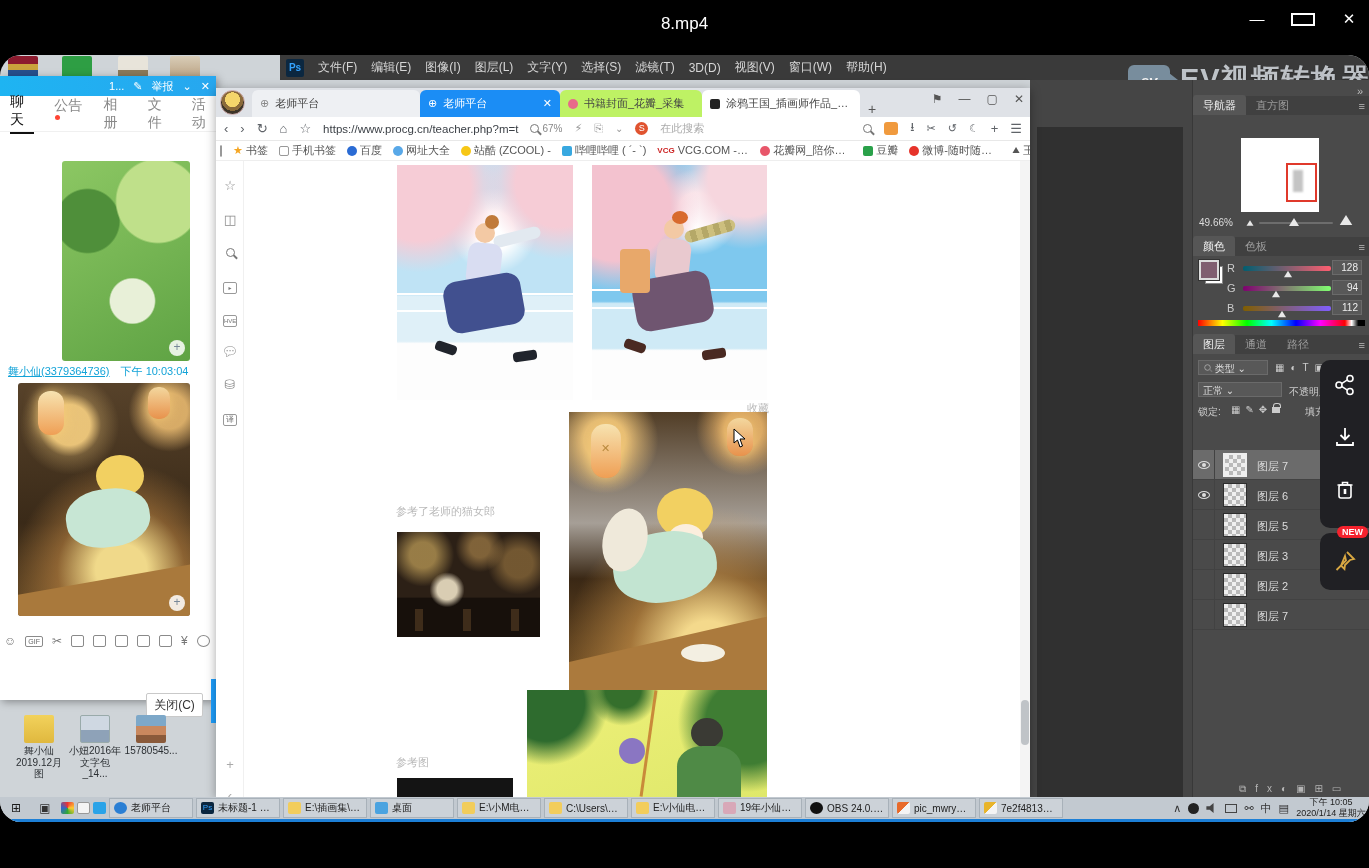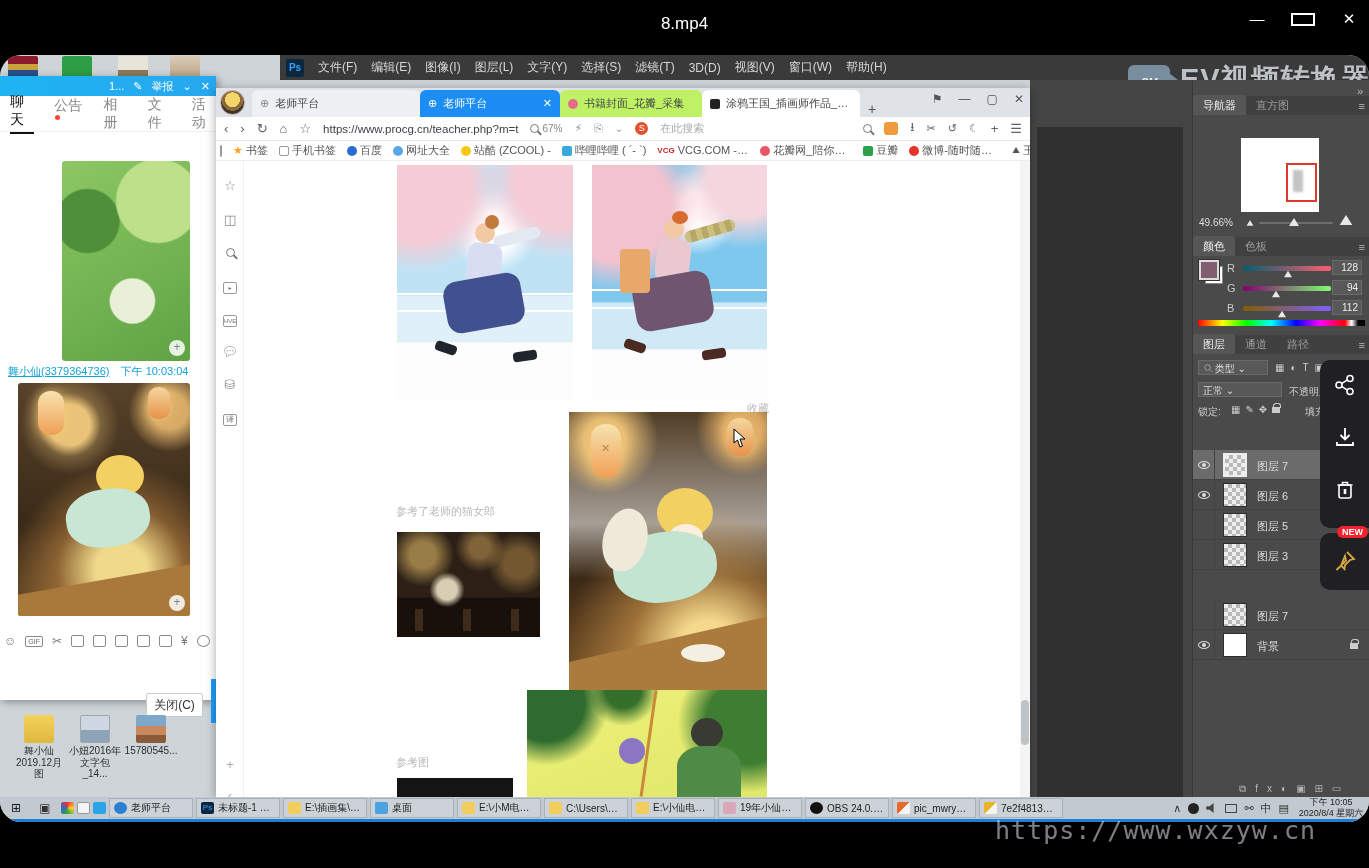--- a/index.html
+++ b/index.html
@@ -539,32 +539,29 @@
       <div class="lrow" style="top:430px">
         <div class="eyecell"></div>
         <div class="lthumb"></div>
         <span class="lname">图层 5</span>
       </div>
       <div class="lrow" style="top:460px">
         <div class="eyecell"></div>
         <div class="lthumb"></div>
         <span class="lname">图层 3</span>
       </div>
+      <div class="lrow" style="top:490px">
+        <div class="eyecell"></div>
+        <div class="lthumb"></div>
+        <span class="lname">图层 2</span>
+      </div>
       <div class="lrow" style="top:520px">
         <div class="eyecell"></div>
         <div class="lthumb"></div>
         <span class="lname">图层 7</span>
-      </div>
-      <div class="lrow" style="top:550px">
-        <div class="eyecell">
-            <span class="eye"></span>
-          </div>
-        <div class="lthumb" style="background:#fff"></div>
-        <span class="lname">背景</span>
-        <span class="lockicon" style="position:absolute; right:12px; top:13px"></span>
       </div>
 
       <div style="position:absolute; left:46px; top:703px; color:#b5b5b5; font-size:10px; letter-spacing:9px">⧉fx◐▣⊞▭</div>
     </div>
 
     <div class="ovl a" style="left:1320px; top:305px; width:49px; height:168px; padding-top:14px">
       <svg width="22" height="22" viewBox="0 0 22 22">
         <circle cx="16" cy="4.5" r="3" fill="none" stroke="#fff" stroke-width="1.6"></circle>
         <circle cx="5" cy="11" r="3" fill="none" stroke="#fff" stroke-width="1.6"></circle>
         <circle cx="16" cy="17.5" r="3" fill="none" stroke="#fff" stroke-width="1.6"></circle>
@@ -642,21 +639,21 @@
       <div class="tray">
         <span>∧</span>
         <span style="width:11px;height:11px;border-radius:50%;background:#222;display:inline-block"></span>
         <span class="speaker" style="position:static;width:12px;height:10px;background:#444"></span>
         <span style="width:12px;height:9px;border:1.5px solid #444;display:inline-block"></span>
         <span>⚯</span>
         <span>中</span>
         <span>▤</span>
         <div class="clock">
           <div>下午 10:05</div>
-          <div>2020/8/4 星期六</div>
+          <div>2020/1/14 星期六</div>
         </div>
       </div>
     </div>
   </div>
 
   <div class="playerbar a">
     
     
     
     
@@ -667,14 +664,13 @@
 
     
     
     
     
     
     
     
   </div>
 
-  <div class="watermark">https://www.wxzyw.cn</div>
 </div>
 
 </body></html>

